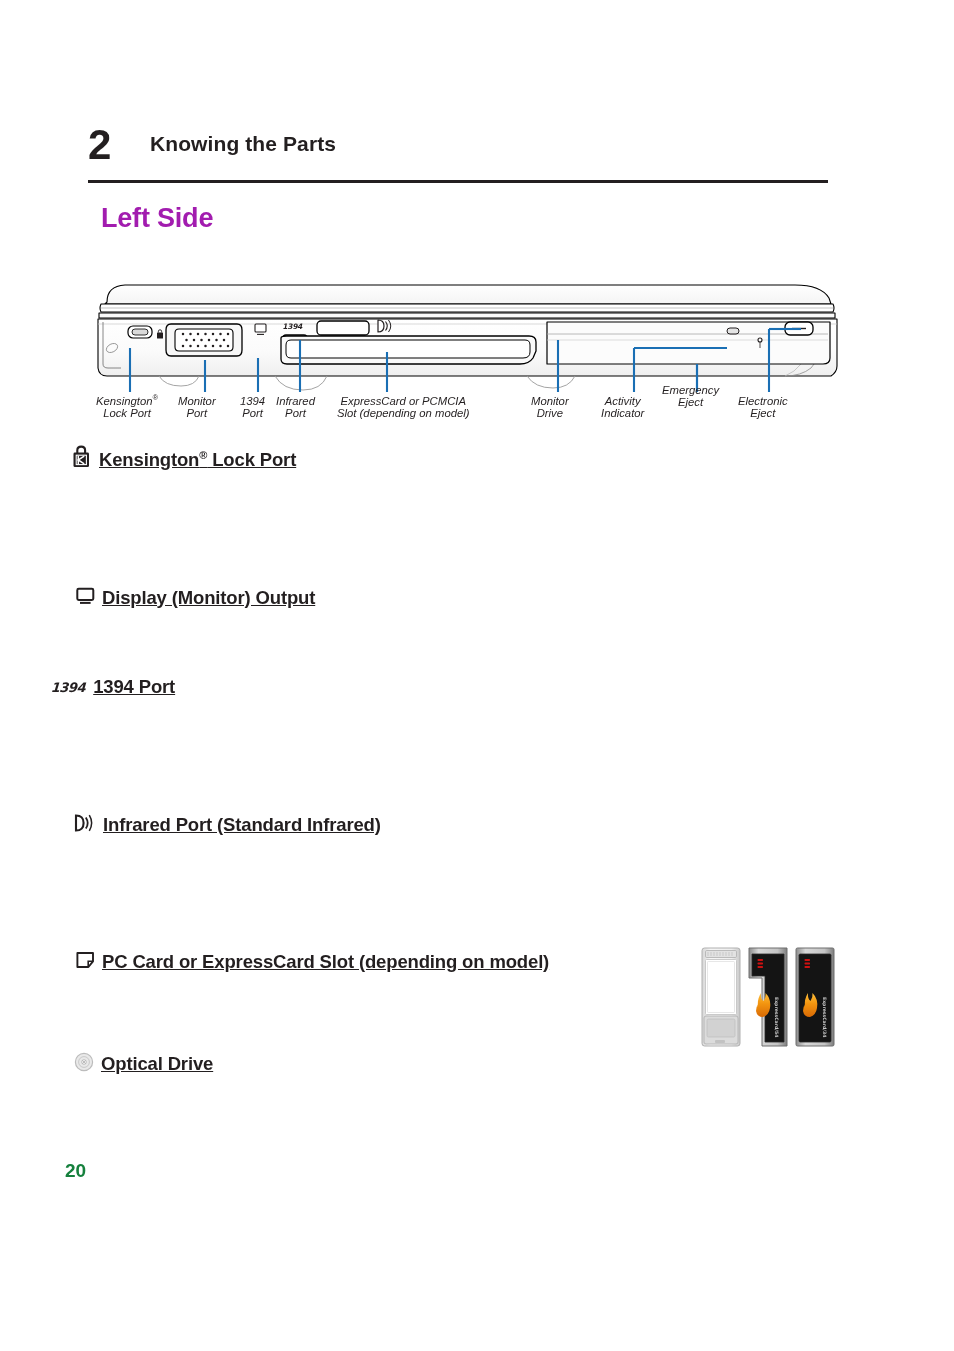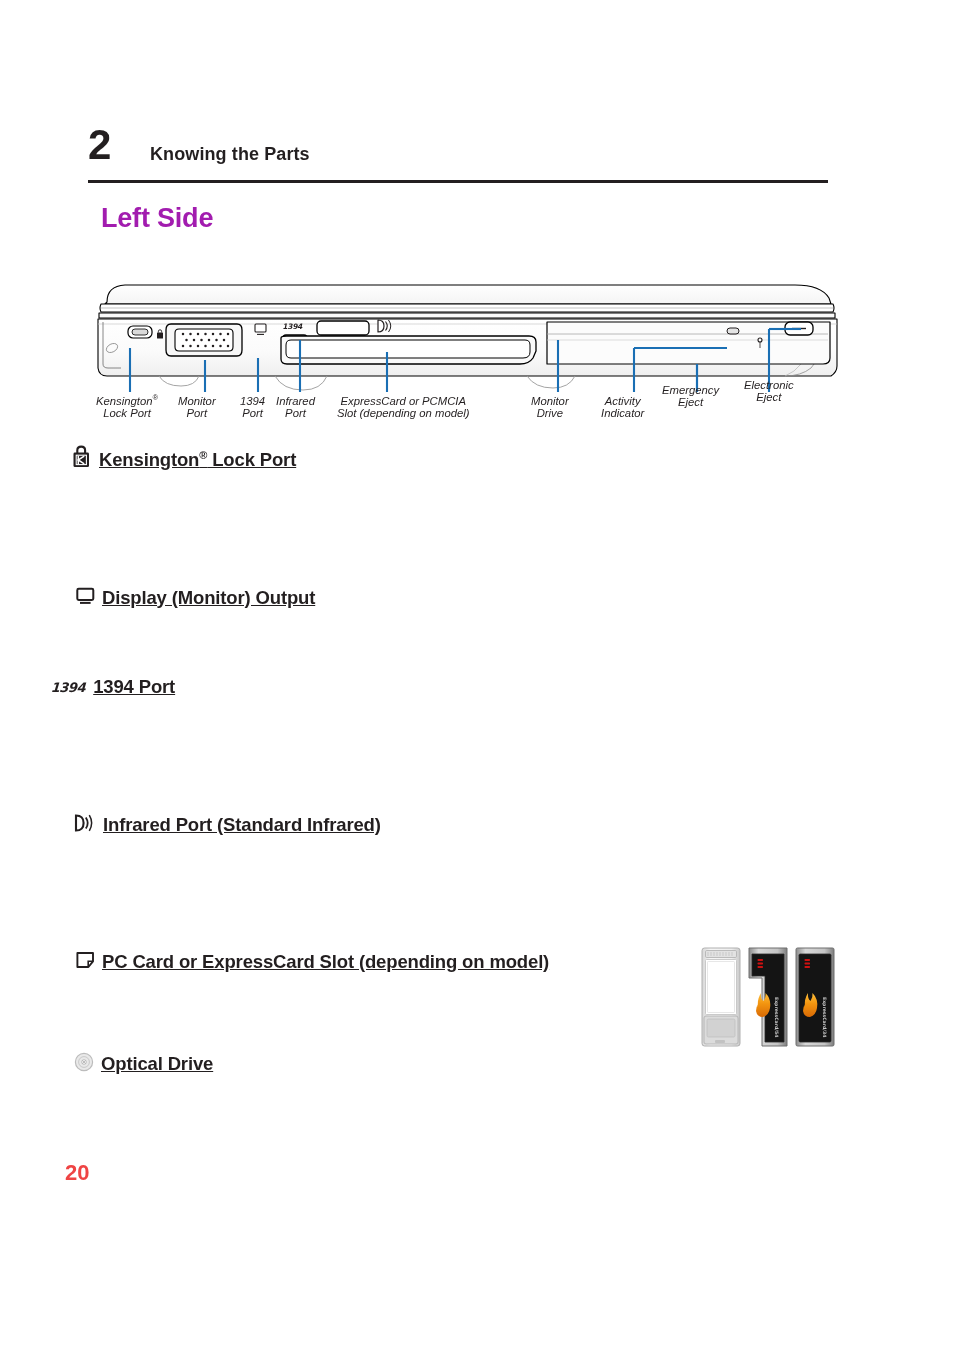--- a/index.html
+++ b/index.html
@@ -30,22 +30,22 @@
     top: -4px;
     font-size: 42px;
     font-weight: bold;
     letter-spacing: -1px;
     line-height: 1;
     color: #231f20;
   }
   #chapter-title {
     position: absolute;
     left: 62px;
-    top: 16px;
-    font-size: 18px;
+    top: 4px;
+    font-size: 21px;
     font-weight: bold;
     color: #231f20;
     letter-spacing: 0.1px;
   }
   #header-rule {
     position: absolute;
     left: 88px;
     top: 180px;
     width: 740px;
     height: 3px;
@@ -142,23 +142,23 @@
     width: 136px;
     height: 105px;
   }
   #card-photos svg { display: block; }
 
   
   #page-number {
     position: absolute;
     left: 65px;
     top: 1160px;
-    font-size: 22px;
-    font-weight: bold;
-    color: #ef4444;
+    font-size: 19px;
+    font-weight: bold;
+    color: #15803d;
   }
 </style>
 </head>
 <body>
 
 <div id="chapter-header">
   <div id="chapter-number">2</div>
   <div id="chapter-title">Knowing the Parts</div>
 </div>
 <div id="header-rule"></div>
@@ -320,21 +320,21 @@
 <div class="callout-label" style="left:601px; top:396px;">
   <span>Activity</span>
   <span class="l2">Indicator</span>
 </div>
 
 <div class="callout-label" style="left:662px; top:385px;">
   <span>Emergency</span>
   <span class="l2">Eject</span>
 </div>
 
-<div class="callout-label" style="left:738px; top:380px;margin-left:6px;">
+<div class="callout-label" style="left:738px; top:396px;">
   <span>Electronic</span>
   <span class="l2">Eject</span>
 </div>
 
 <div class="section" id="sec-kensington">
   <span class="sec-icon">
     <svg width="20" height="25" viewBox="0 0 20 25" xmlns="http://www.w3.org/2000/svg">
       <path d="M5.3 8 L5.3 5.2 Q5.3 1.6 9.2 1.6 Q13.1 1.6 13.1 5.2 L13.1 8" stroke="#231f20" stroke-width="2.1" fill="none"></path>
       <rect x="1.5" y="7.6" width="15.5" height="14.5" rx="1.4" fill="#231f20"></rect>
       <rect x="4.2" y="10.2" width="10.2" height="9.4" fill="none" stroke="#ffffff" stroke-width="1.1"></rect>

